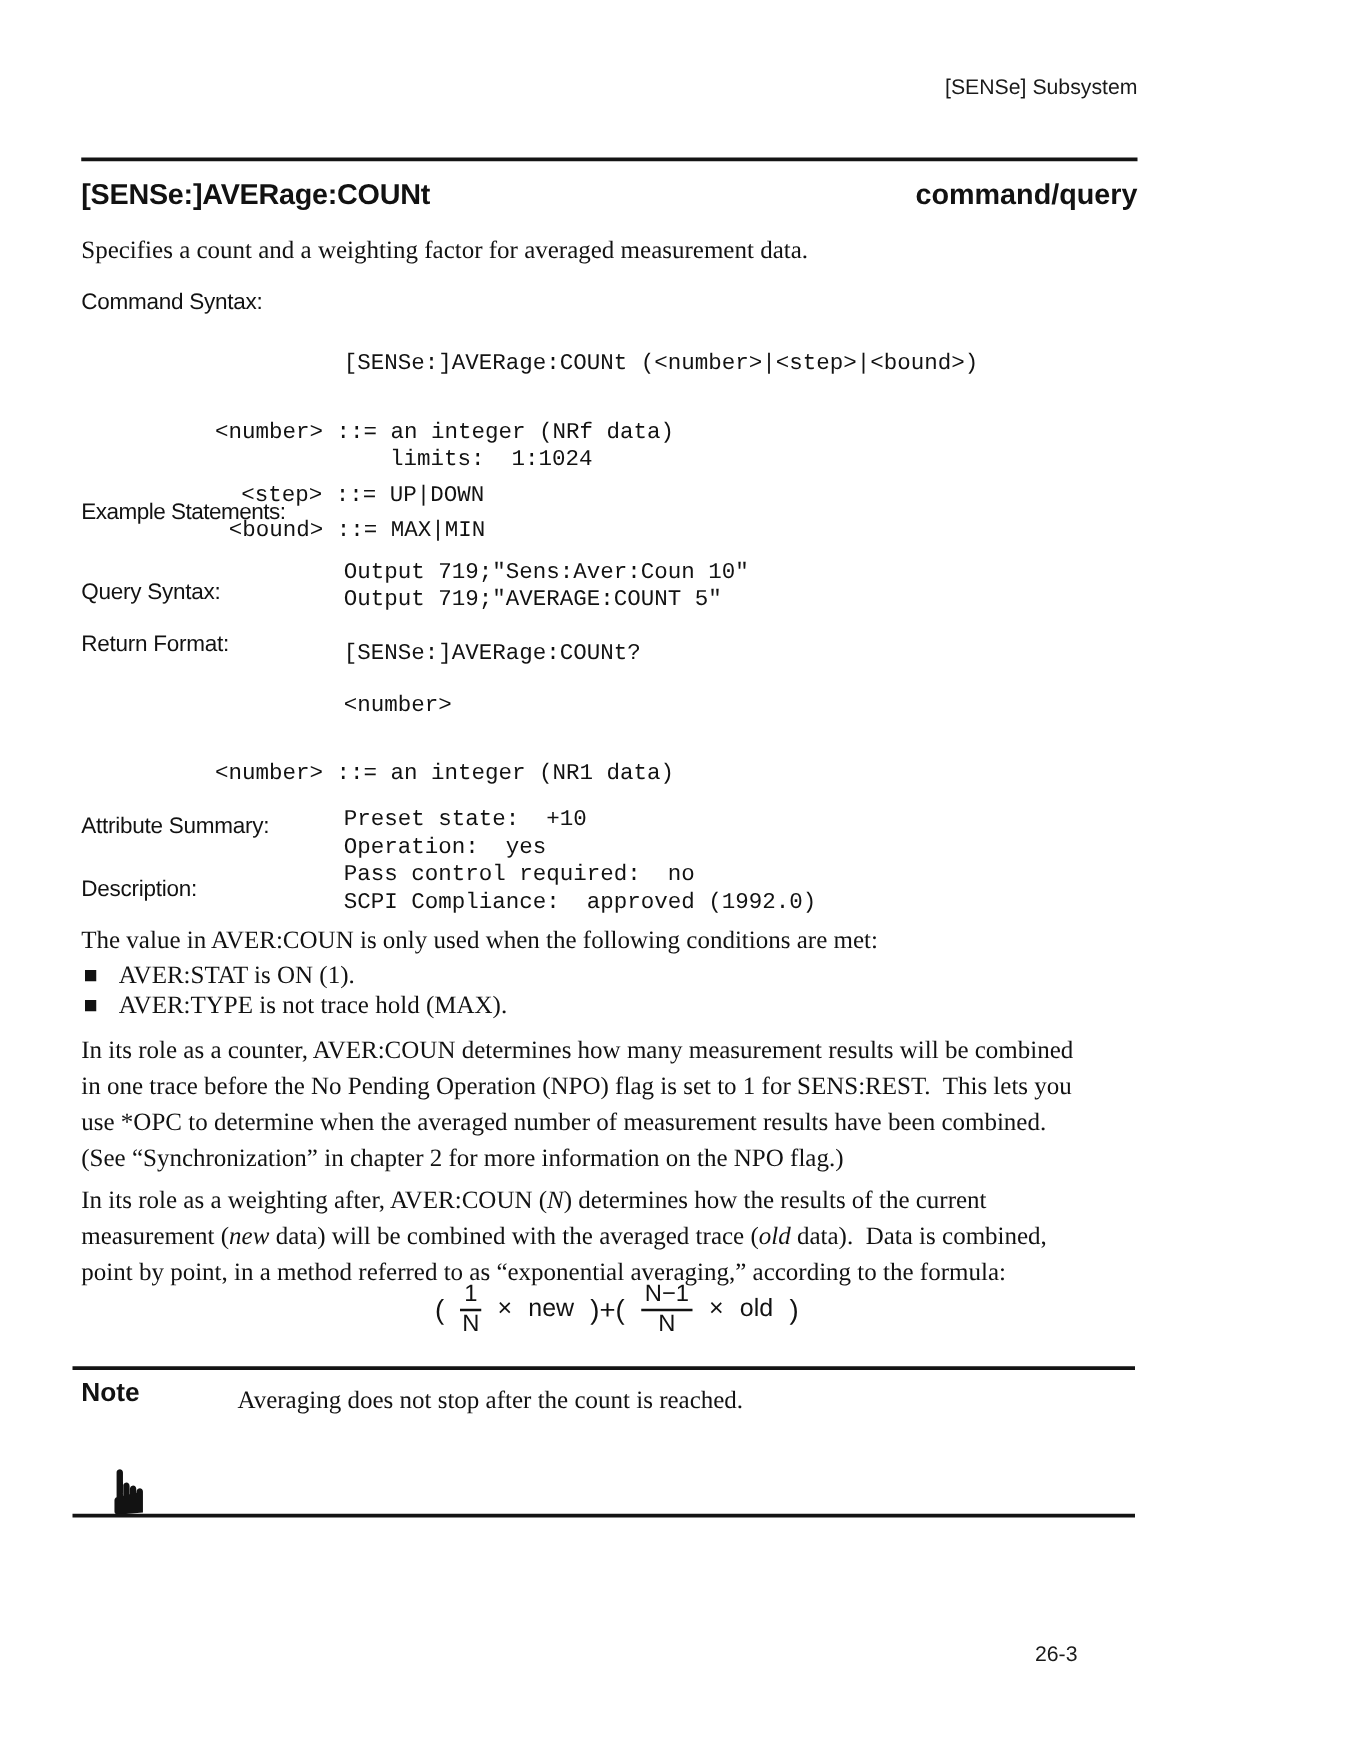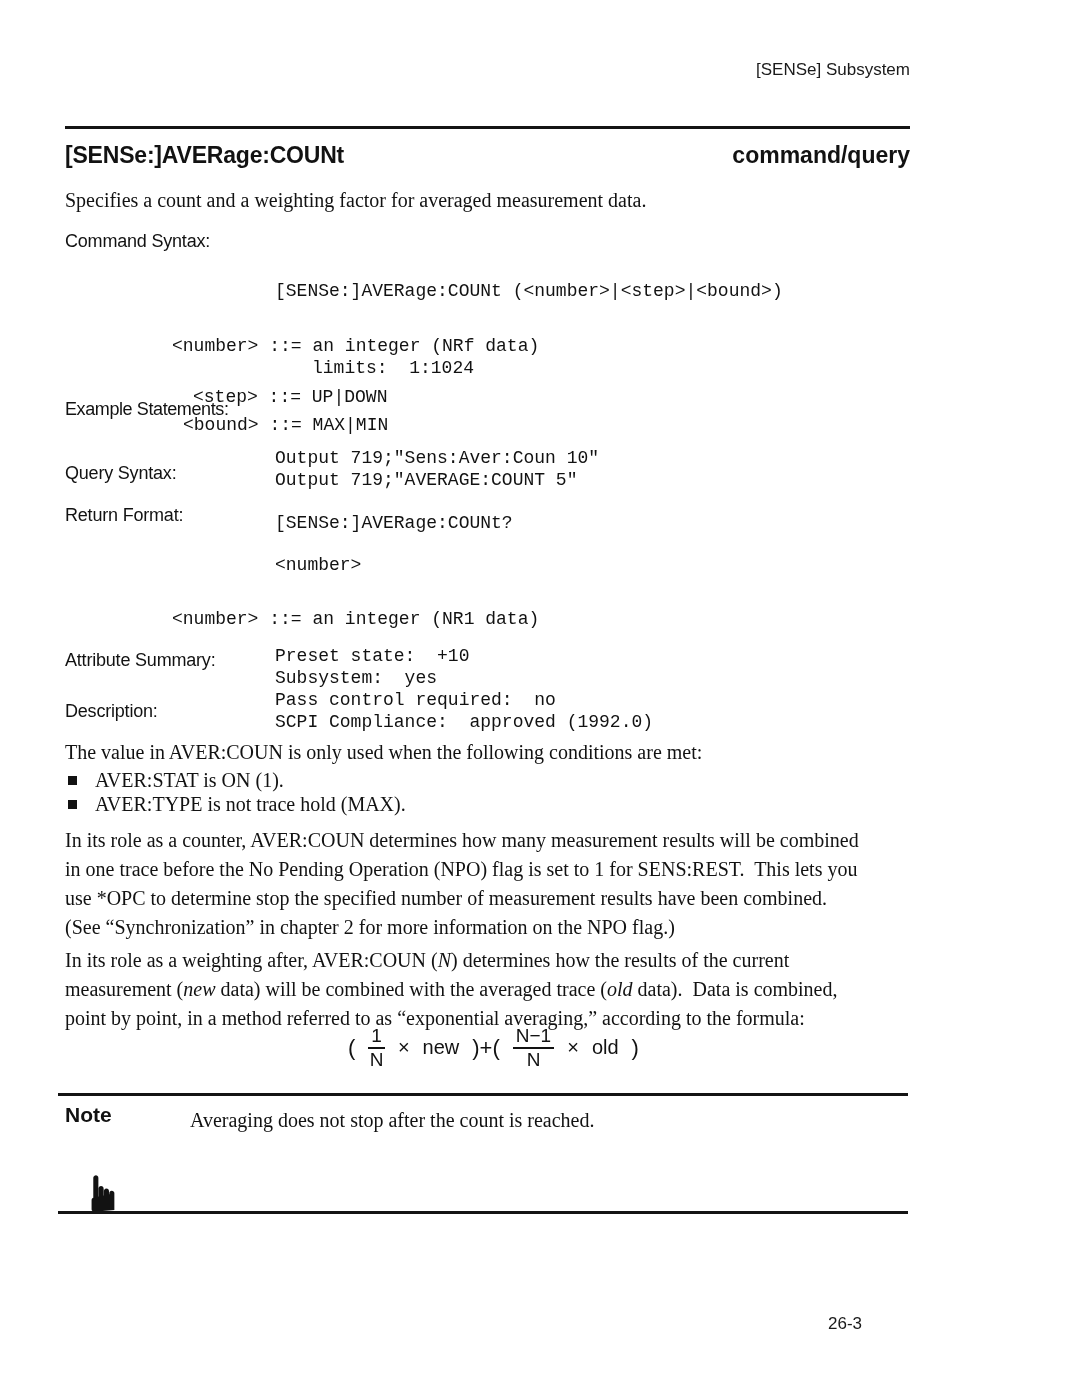--- a/index.html
+++ b/index.html
@@ -73,36 +73,36 @@
   <div class="abs sans label" style="top:463px;left:65px;">Query Syntax:</div>
   <div class="abs mono code" style="top:465px;left:275px;">[SENSe:]AVERage:COUNt?</div>
 
   <div class="abs sans label" style="top:505px;left:65px;">Return Format:</div>
   <div class="abs mono code" style="top:507px;left:275px;">&lt;number&gt;</div>
 
   <div class="abs mono code" style="top:561px;left:172px;">&lt;number&gt; ::= an integer (NR1 data)</div>
 
   <div class="abs sans label" style="top:604px;left:65px;margin-top:46px;">Attribute Summary:</div>
   <div class="abs mono code" style="top:598px;left:275px;">Preset state:  +10</div>
-  <div class="abs mono code" style="top:620px;left:275px;">Subsystem:  yes</div>
+  <div class="abs mono code" style="top:620px;left:275px;">Operation:  yes</div>
   <div class="abs mono code" style="top:642px;left:275px;">Pass control required:  no</div>
   <div class="abs mono code" style="top:664px;left:275px;text-align:center;">SCPI Compliance:  approved (1992.0)</div>
 
   <div class="abs sans label" style="top:701px;left:65px;">Description:</div>
   <div class="abs serif body-text" style="top:738px;left:65px;width:845px;">The value in AVER:COUN is only used when the following conditions are met:</div>
 
   <div class="abs bullet-sq" style="top:776px;left:68px;"></div>
   <div class="abs serif body-text" style="top:766px;left:95px;">AVER:STAT is ON (1).</div>
   <div class="abs bullet-sq" style="top:800px;left:68px;"></div>
   <div class="abs serif body-text" style="top:790px;left:95px;">AVER:TYPE is not trace hold (MAX).</div>
 
   <div class="abs serif body-text" style="top:826px;left:65px;width:860px;">
     <div class="tline">In its role as a counter, AVER:COUN determines how many measurement results will be combined</div>
     <div class="tline">in one trace before the No Pending Operation (NPO) flag is set to 1 for SENS:REST.  This lets you</div>
-    <div class="tline">use *OPC to determine stop the specified number of measurement results have been combined.</div>
+    <div class="tline">use *OPC to determine when the averaged number of measurement results have been combined.</div>
     <div class="tline">(See “Synchronization” in chapter 2 for more information on the NPO flag.)</div>
   </div>
 
   <div class="abs serif body-text" style="top:946px;left:65px;width:860px;">
     <div class="tline"><span>In its role as a weighting after, AVER:COUN (</span><span class="it">N</span><span>) determines how the results of the current</span></div>
     <div class="tline"><span>measurement (</span><span class="it">new</span><span> data) will be combined with the averaged trace (</span><span class="it">old</span><span> data).  Data is combined,</span></div>
     <div class="tline">point by point, in a method referred to as “exponential averaging,” according to the formula:</div>
   </div>
 
   <div class="abs formula">

